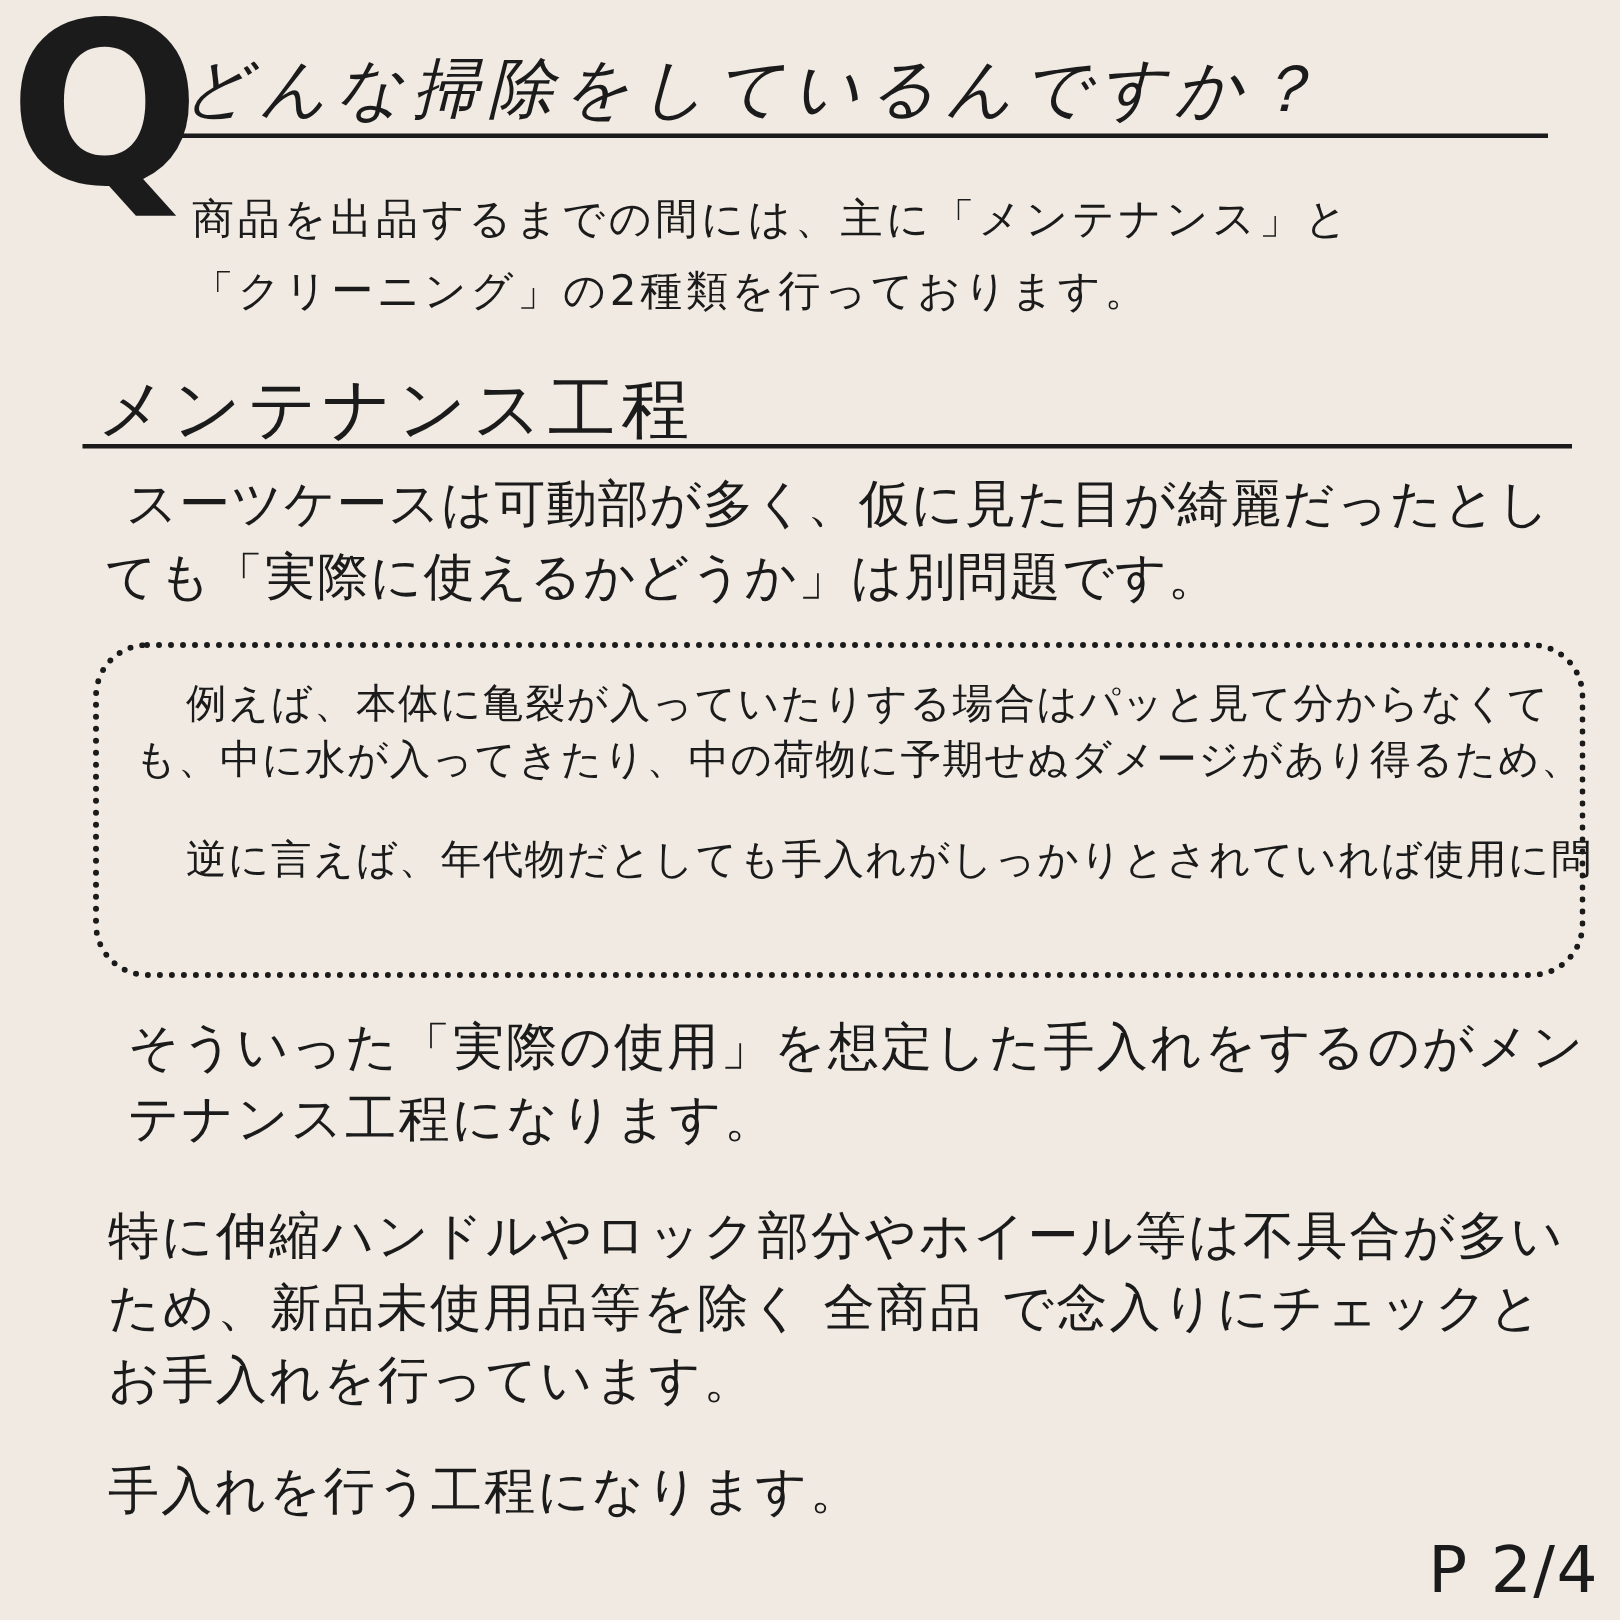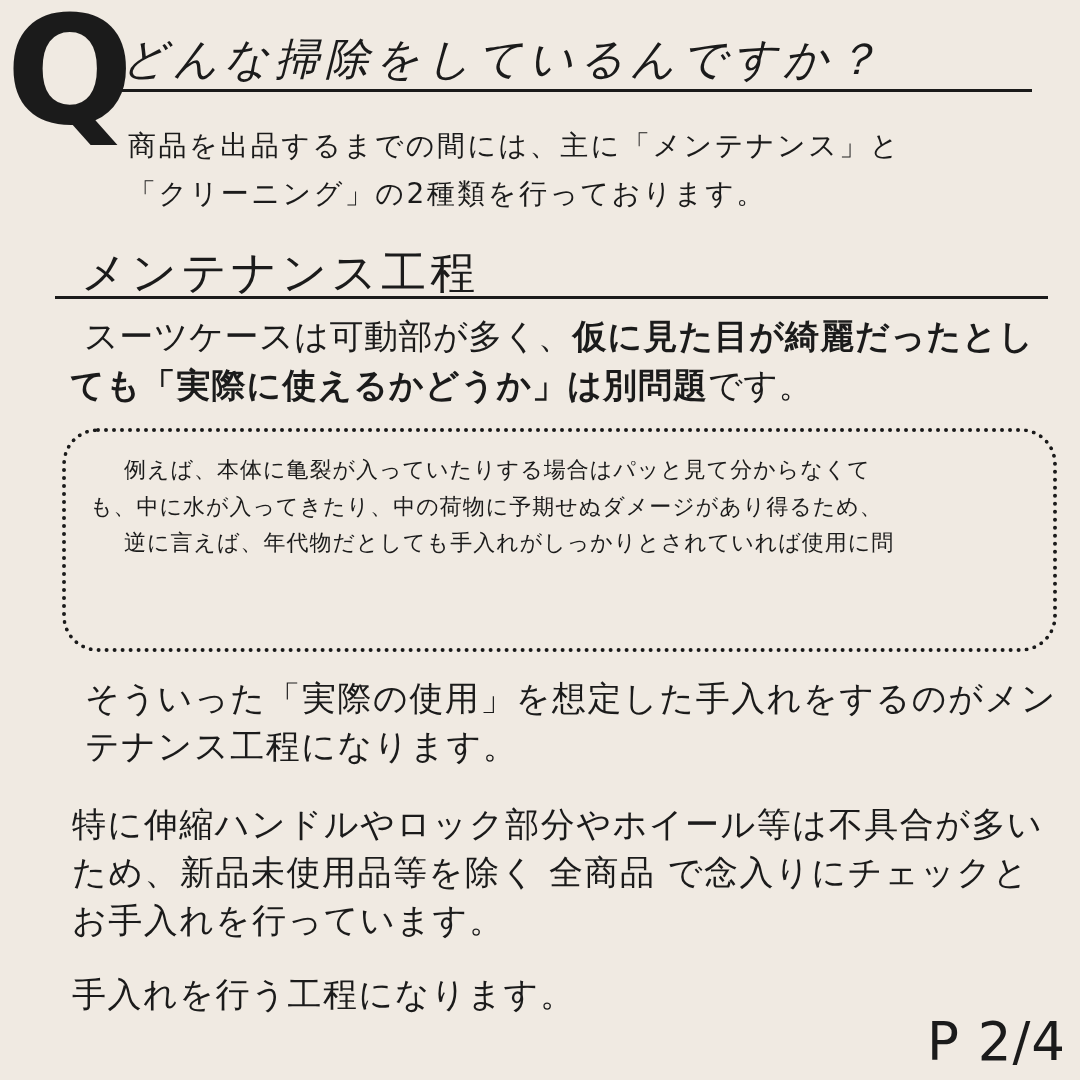--- a/index.html
+++ b/index.html
@@ -60,21 +60,20 @@
 
   
   .section-heading {
     position: absolute;
     left: 65px;
     top: 243px;
     font-size: 45px;
     font-weight: 500;
     letter-spacing: 4px;
     white-space: nowrap;
-    margin-left: 16px;
   }
   .section-rule {
     position: absolute;
     left: 55px;
     top: 296px;
     width: 993px;
     height: 3px;
     background: #1B1B1B;
   }
 
@@ -82,63 +81,63 @@
   .intro {
     position: absolute;
     left: 70px;
     top: 312px;
     font-size: 34px;
     line-height: 49px;
     letter-spacing: 0.5px;
     white-space: nowrap;
   }
   .intro .line1 { padding-left: 14px; }
-  .intro b { font-weight: 700; letter-spacing: 1px; }
+  .intro b { font-weight: 400; letter-spacing: 1px; }
 
   
   .note-box {
     position: absolute;
     left: 62px;
     top: 428px;
     width: 987px;
     height: 216px;
     border: 4px dotted #1B1B1B;
     border-radius: 36px;
     box-sizing: content-box;
   }
   .note-text {
     position: absolute;
     left: 24px;
     top: 20px;
-    font-size: 22px;
+    font-size: 27px;
     line-height: 36.5px;
     letter-spacing: 1px;
     white-space: nowrap;
   }
   .note-text .indent { padding-left: 34px; }
-  .note-text .para-gap { margin-top: 0; }
+  .note-text .para-gap { margin-top: 31px; }
 
   
   .para {
     position: absolute;
     font-size: 34px;
     line-height: 48px;
     letter-spacing: 1.5px;
     white-space: nowrap;
   }
   .para-1 { left: 85px; top: 674px; }
   .para-2 { left: 72px; top: 800px; }
   .para-3 { left: 72px; top: 970px; }
 
   
   .page-indicator {
     position: absolute;
     right: 14px;
     bottom: 8px;
-    font-size: 53px;
+    font-size: 43px;
     letter-spacing: 1px;
     margin-top: 48px;
   }
 </style>
 </head>
 <body>
 
 <div class="canvas">
 
   <div class="q-mark">Q</div>

